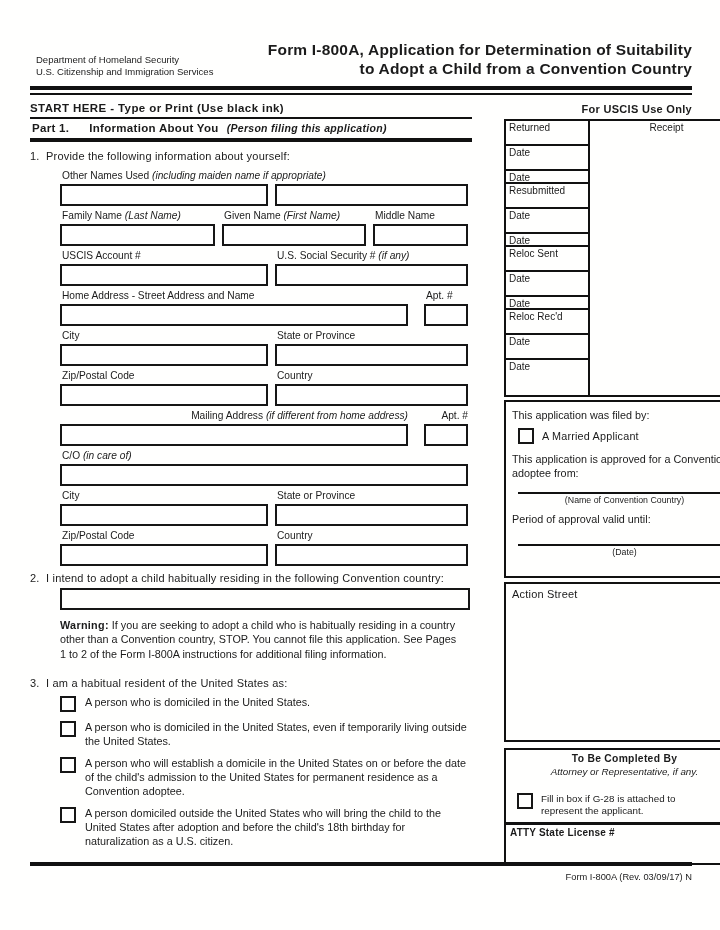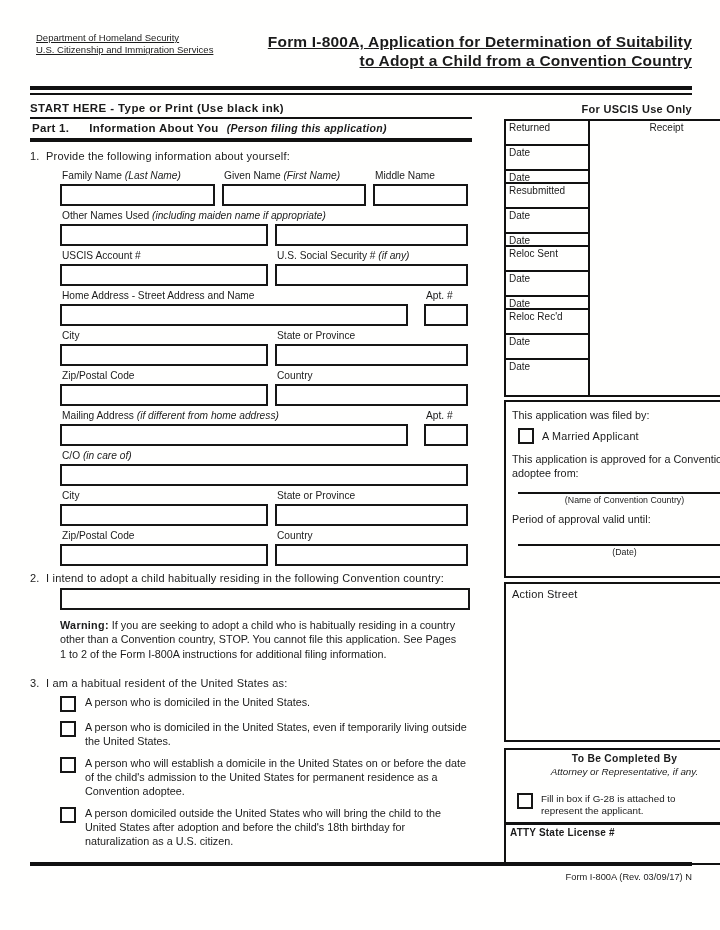--- a/index.html
+++ b/index.html
@@ -1,21 +1,21 @@
 <!DOCTYPE html>
 <html><head>
 <meta charset="utf-8">
 <style>
   html,body{margin:0;padding:0;background:#e9e9e9;}
   .page{position:relative;width:720px;height:930px;background:#fffffe;outline:1px solid #cfcfcf;
         font-family:"Liberation Sans",sans-serif;color:#1b1b1b;overflow:hidden;}
   .abs{position:absolute;}
 
   
-  .header{left:36px;top:32px;right:28px;display:flex;justify-content:space-between;align-items:flex-start;text-decoration:underline;}
+  .header{left:36px;top:40px;right:28px;display:flex;justify-content:space-between;align-items:flex-end;}
   .agency{font-size:9.5px;line-height:1.3;}
   .form-title{text-align:right;font-weight:bold;font-size:15.5px;line-height:1.25;letter-spacing:.2px;}
   .rule-double{left:30px;right:28px;top:86px;height:3px;border-top:4px solid #111;border-bottom:2px solid #111;}
 
   
   .start-here{left:30px;top:102px;font-weight:bold;font-size:11.5px;letter-spacing:.4px;}
   .use-only-title{left:478px;top:103px;width:214px;text-align:right;font-weight:bold;font-size:11px;letter-spacing:.3px;}
 
   .part1-bar{left:30px;top:117px;width:442px;border-top:2px solid #111;border-bottom:4px solid #111;
              padding:3px 2px 4px;box-sizing:border-box;font-size:11.5px;font-weight:bold;letter-spacing:.3px;}
@@ -105,48 +105,48 @@
   <div class="abs left-col">
 
     <div class="item-line item1-head">
       <span class="num">1.</span>
       <span>Provide the following information about yourself:</span>
     </div>
 
     <div class="fields findent">
 
       <div class="frow">
-        <div class="fcell" style="width:155px;">
-          <div class="flabel"><span>Family Name </span><span class="it">(Last Name)</span></div>
-          <div class="fbox"></div>
-        </div>
-        <div class="fgap"></div>
-        <div class="fcell" style="width:144px;">
-          <div class="flabel"><span>Given Name </span><span class="it">(First Name)</span></div>
-          <div class="fbox"></div>
-        </div>
-        <div class="fgap"></div>
-        <div class="fcell" style="width:95px;">
-          <div class="flabel"><span>Middle Name</span></div>
-          <div class="fbox"></div>
-        </div>
-      </div>
-
-      <div class="frow">
         <div class="fcell" style="width:408px;">
           <div class="flabel"><span>Other Names Used </span><span class="it">(including maiden name if appropriate)</span></div>
           <div style="display:flex;">
             <div class="fbox" style="width:204px;"></div>
             <div class="fgap"></div>
             <div class="fbox" style="width:189px;"></div>
           </div>
         </div>
       </div>
 
       <div class="frow">
+        <div class="fcell" style="width:155px;">
+          <div class="flabel"><span>Family Name </span><span class="it">(Last Name)</span></div>
+          <div class="fbox"></div>
+        </div>
+        <div class="fgap"></div>
+        <div class="fcell" style="width:144px;">
+          <div class="flabel"><span>Given Name </span><span class="it">(First Name)</span></div>
+          <div class="fbox"></div>
+        </div>
+        <div class="fgap"></div>
+        <div class="fcell" style="width:95px;">
+          <div class="flabel"><span>Middle Name</span></div>
+          <div class="fbox"></div>
+        </div>
+      </div>
+
+      <div class="frow">
         <div class="fcell" style="width:208px;">
           <div class="flabel"><span>USCIS Account #</span></div>
           <div class="fbox"></div>
         </div>
         <div class="fgap"></div>
         <div class="fcell" style="width:193px;">
           <div class="flabel"><span>U.S. Social Security # </span><span class="it">(if any)</span></div>
           <div class="fbox"></div>
         </div>
       </div>
@@ -181,21 +181,21 @@
           <div class="flabel"><span>Zip/Postal Code</span></div>
           <div class="fbox"></div>
         </div>
         <div class="fgap"></div>
         <div class="fcell" style="width:193px;">
           <div class="flabel"><span>Country</span></div>
           <div class="fbox"></div>
         </div>
       </div>
 
-      <div class="frow" style="margin-top:3px;">
+      <div class="frow" style="margin-top:3px;text-align:right;">
         <div class="fcell" style="width:348px;">
           <div class="flabel"><span>Mailing Address </span><span class="it">(if different from home address)</span></div>
           <div class="fbox"></div>
         </div>
         <div class="fgap2"></div>
         <div class="fcell" style="width:44px;">
           <div class="flabel"><span>Apt. #</span></div>
           <div class="fbox"></div>
         </div>
       </div>

